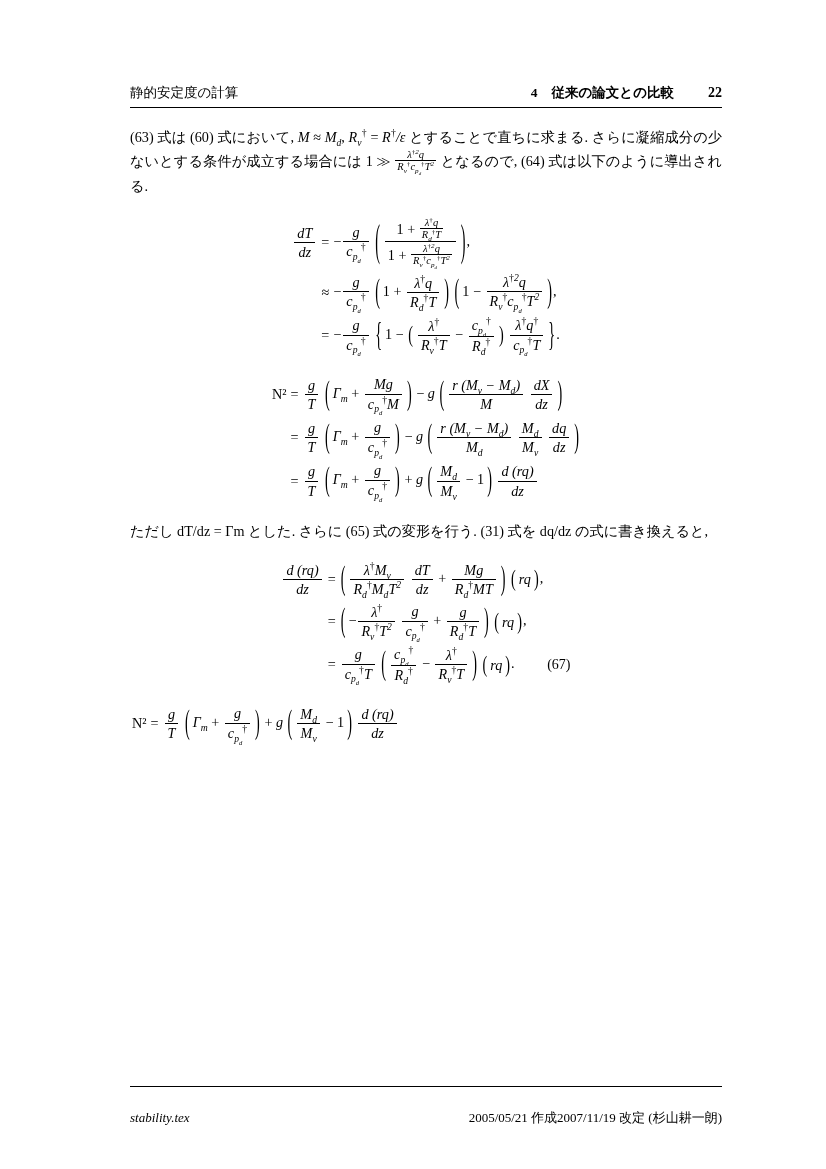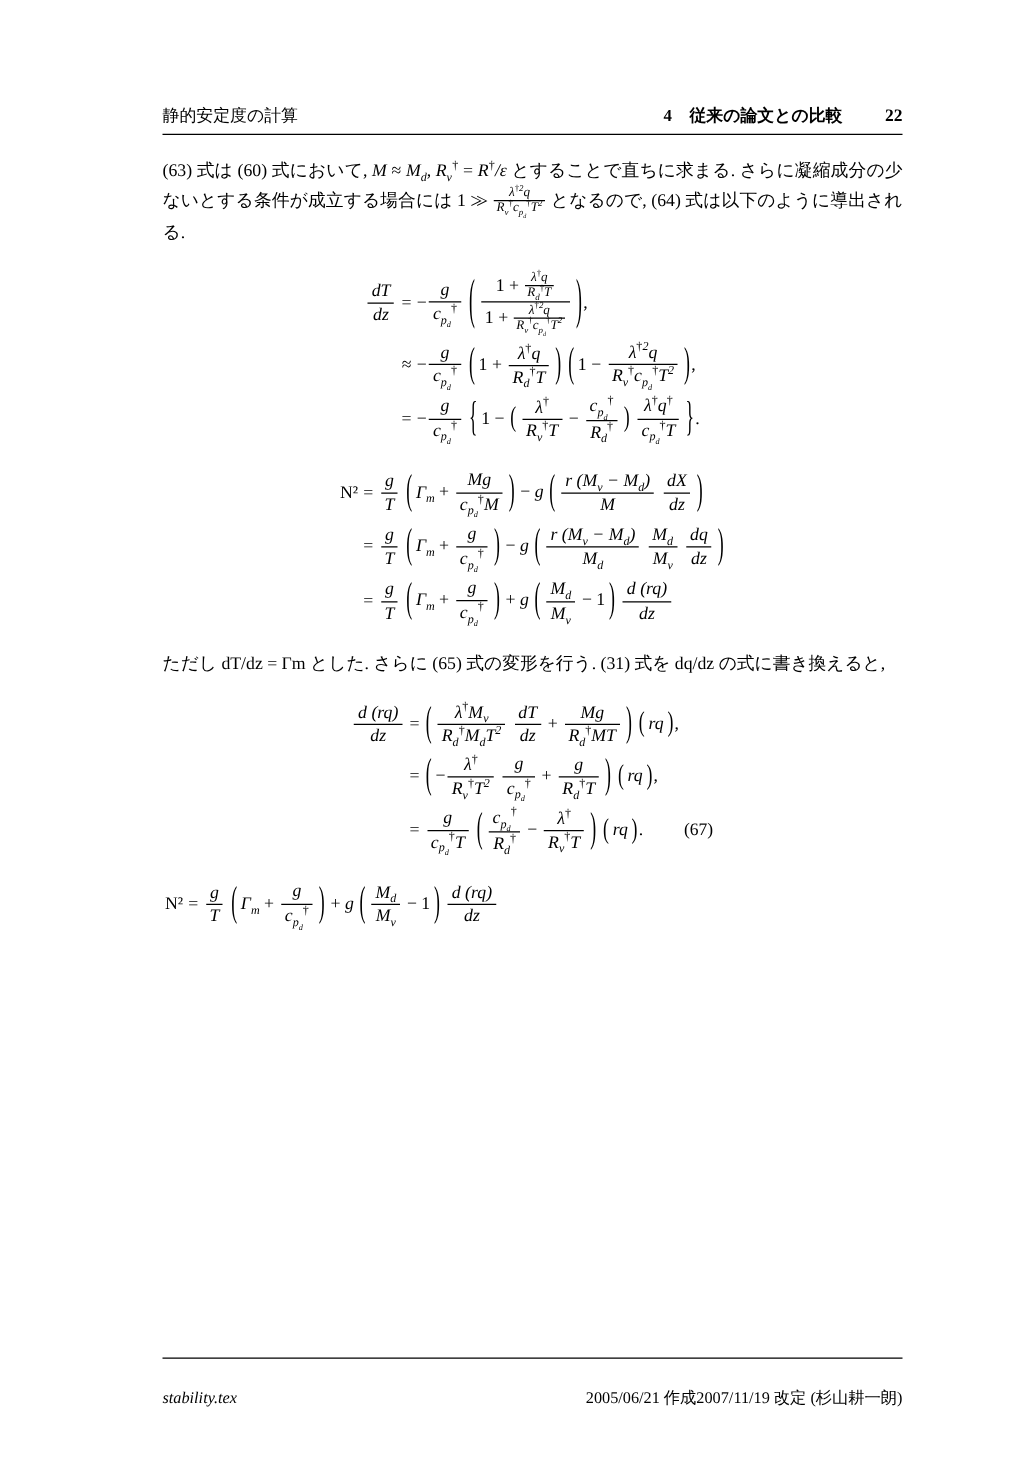--- a/index.html
+++ b/index.html
@@ -362,16 +362,16 @@
           </td>
         </tr>
       </tbody>
         </table>
     </div>
 
   </div>
 
   <div class="pg-footer">
     <div class="fleft">stability.tex</div>
-    <div class="fright">2005/06/21 作成2007/11/19 改定 (杉山耕一朗)</div>
+    <div class="fright">2005/05/21 作成2007/11/19 改定 (杉山耕一朗)</div>
   </div>
 
 </div>
 
 </body></html>

